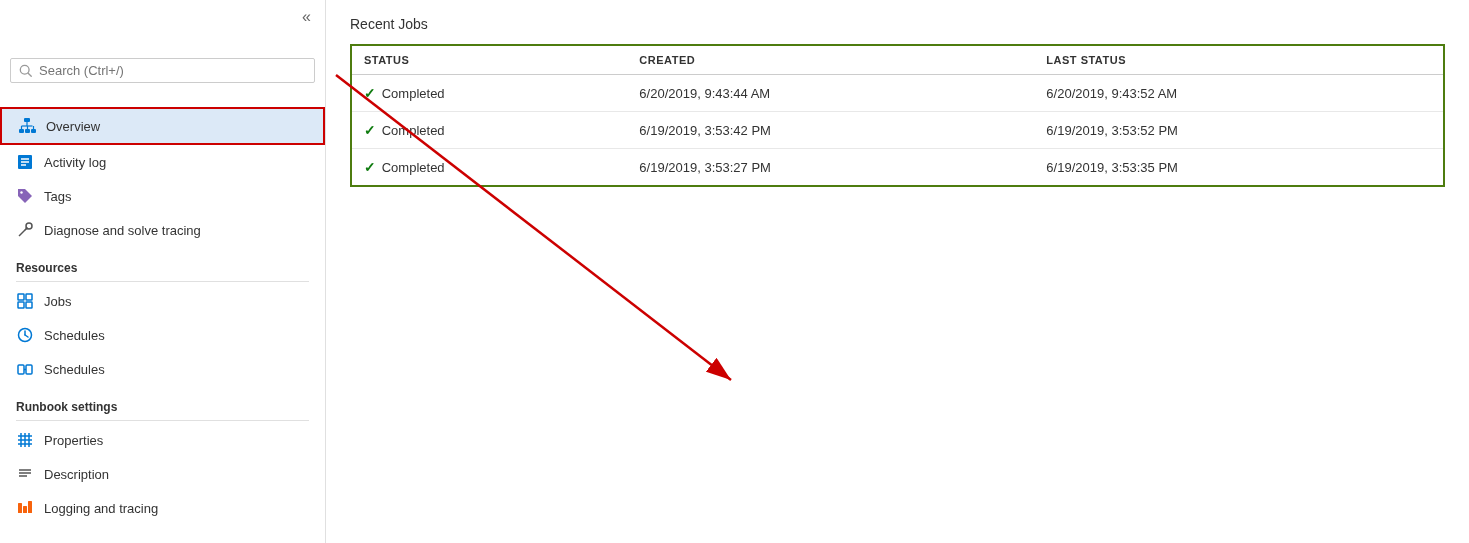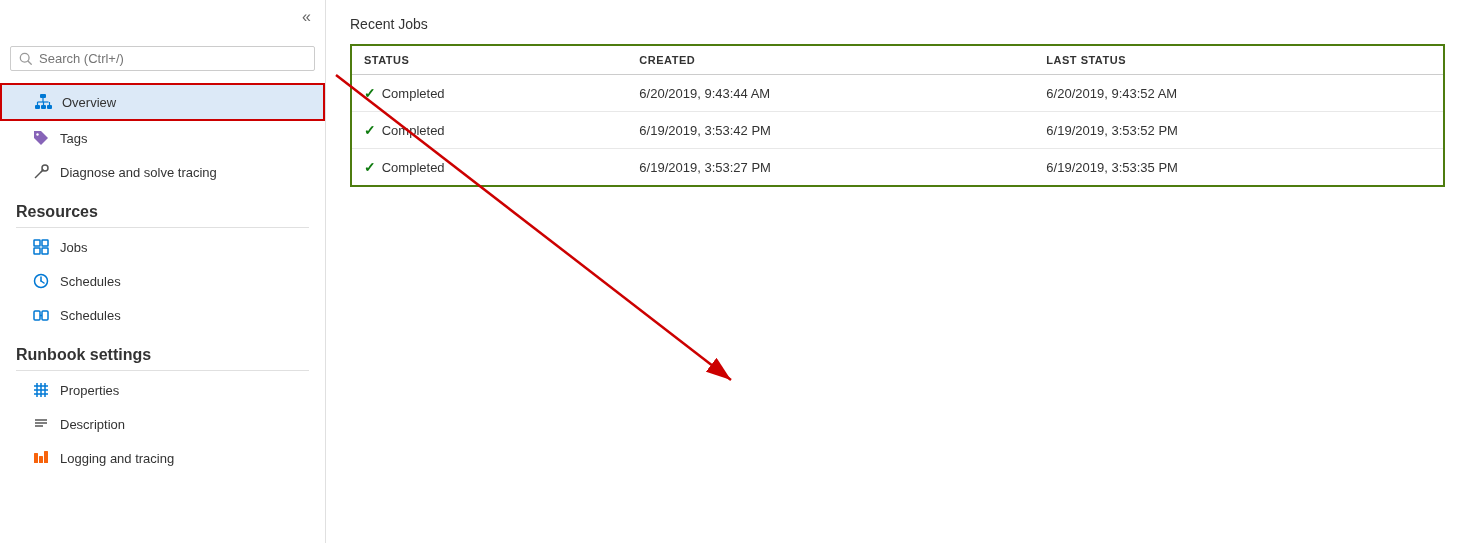--- a/index.html
+++ b/index.html
@@ -11,21 +11,21 @@
       min-width: 326px;
       background: #fff;
       border-right: 1px solid #e0e0e0;
       display: flex;
       flex-direction: column;
       height: 100%;
       overflow-y: auto;
     }
 
     .search-box {
-      margin: 12px 10px;
+      margin: 24px 10px;
       display: flex;
       align-items: center;
       border: 1px solid #ccc;
       padding: 4px 8px;
       border-radius: 2px;
       background: #fff;
     }
     .search-box input {
       border: none;
       outline: none;
@@ -38,21 +38,21 @@
       width: 14px;
       height: 14px;
       margin-right: 6px;
       color: #999;
       flex-shrink: 0;
     }
 
     .nav-item {
       display: flex;
       align-items: center;
-      padding: 8px 32px;
+      padding: 8px 16px;
       cursor: pointer;
       font-size: 13px;
       color: #333;
       position: relative;
     }
     .nav-item.active {
       background: #dce9f7;
       border: 2px solid #e00;
     }
     .nav-item .nav-icon {
@@ -60,21 +60,21 @@
       height: 18px;
       margin-right: 10px;
       display: flex;
       align-items: center;
       justify-content: center;
       flex-shrink: 0;
     }
 
     .section-label {
       padding: 14px 16px 4px 16px;
-      font-size: 16px;
+      font-size: 12px;
       font-weight: 600;
       color: #333;
     }
     .section-divider {
       border: none;
       border-top: 1px solid #e0e0e0;
       margin: 2px 16px;
     }
 
     
@@ -185,20 +185,31 @@
         <line x1="9" y1="5" x2="9" y2="9" stroke="#0078d4" stroke-width="1.2"></line>
         <line x1="3.5" y1="9" x2="14.5" y2="9" stroke="#0078d4" stroke-width="1.2"></line>
         <line x1="3.5" y1="9" x2="3.5" y2="12" stroke="#0078d4" stroke-width="1.2"></line>
         <line x1="9.5" y1="9" x2="9.5" y2="12" stroke="#0078d4" stroke-width="1.2"></line>
         <line x1="15.5" y1="9" x2="15.5" y2="12" stroke="#0078d4" stroke-width="1.2"></line>
       </svg>
     </span>
     <span>Overview</span>
   </div>
 
+  <div class="nav-item">
+    <span class="nav-icon icon-blue">
+      <svg width="16" height="16" viewBox="0 0 16 16" fill="none">
+        <rect x="1" y="1" width="14" height="14" rx="1" fill="#0078d4"></rect>
+        <line x1="4" y1="5" x2="12" y2="5" stroke="white" stroke-width="1.5"></line>
+        <line x1="4" y1="8" x2="12" y2="8" stroke="white" stroke-width="1.5"></line>
+        <line x1="4" y1="11" x2="9" y2="11" stroke="white" stroke-width="1.5"></line>
+      </svg>
+    </span>
+    <span>Activity log</span>
+  </div>
 
   <div class="nav-item">
     <span class="nav-icon icon-purple">
       <svg width="16" height="16" viewBox="0 0 16 16" fill="#8764b8">
         <path d="M1 1h7l7 7-7 7L1 8V1z"></path>
         <circle cx="4.5" cy="4.5" r="1.2" fill="white"></circle>
       </svg>
     </span>
     <span>Tags</span>
   </div>

